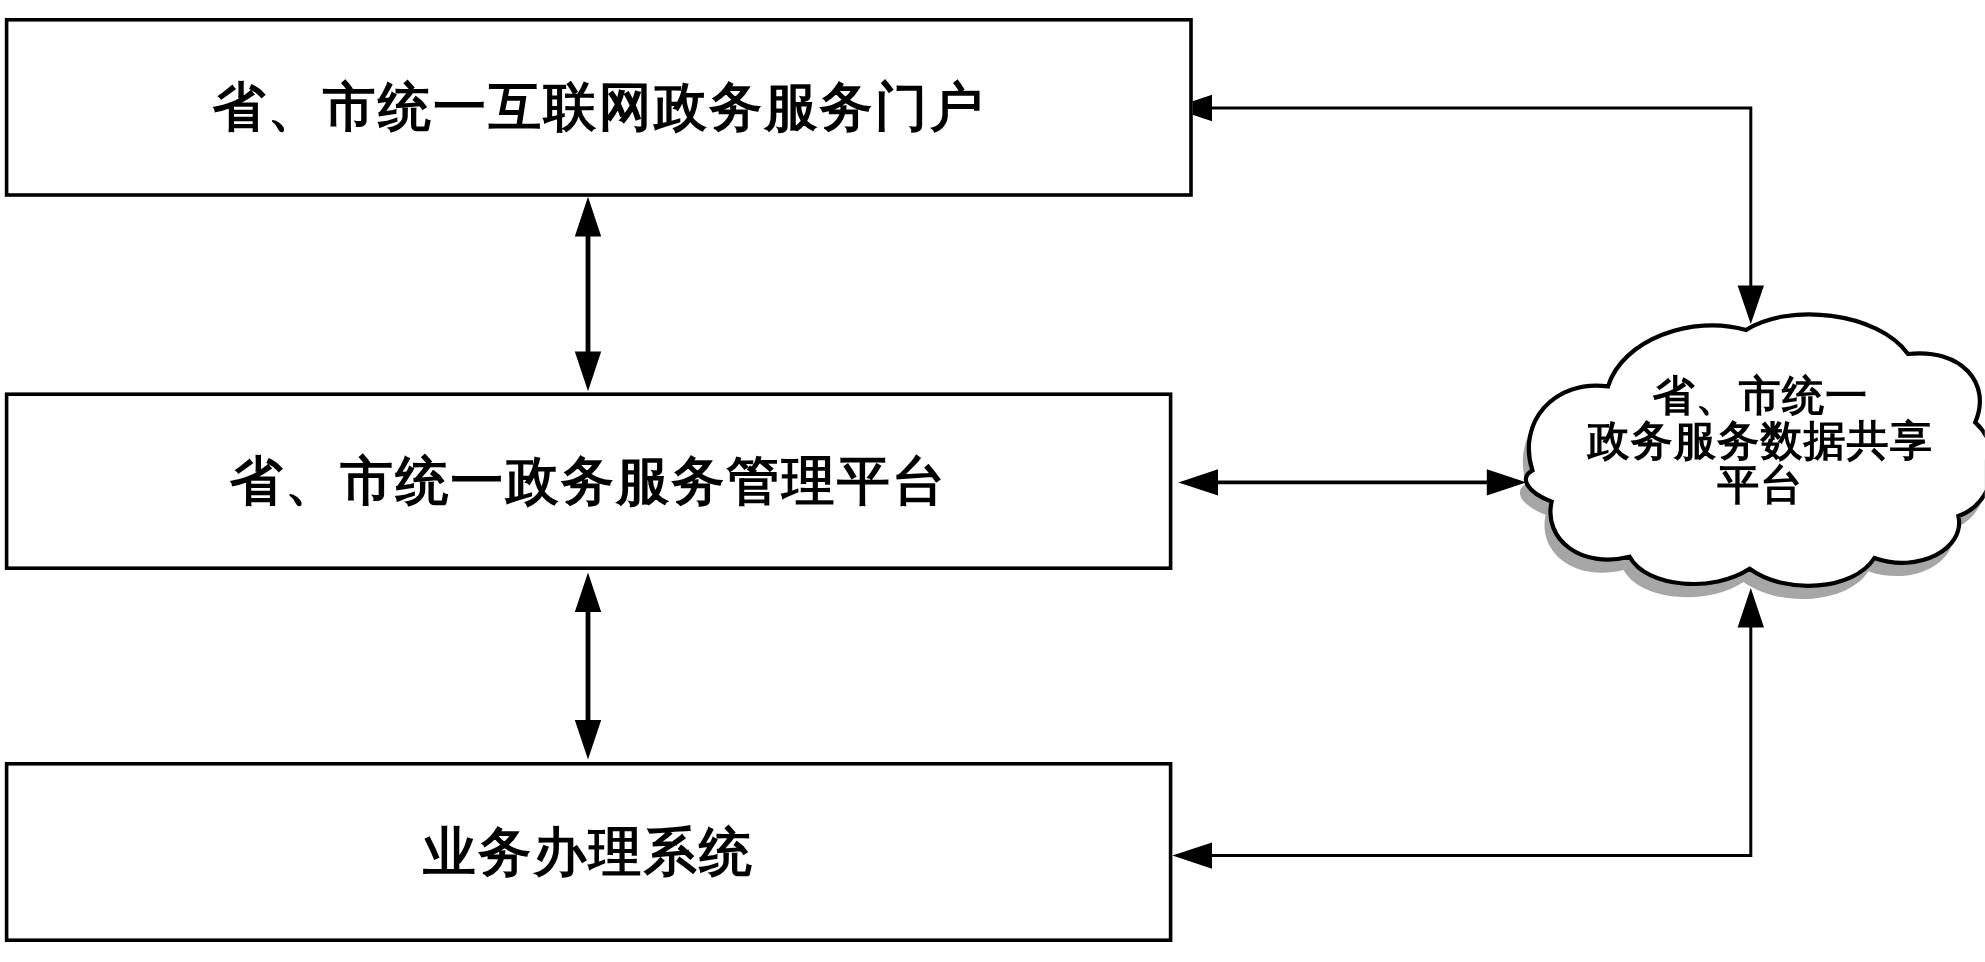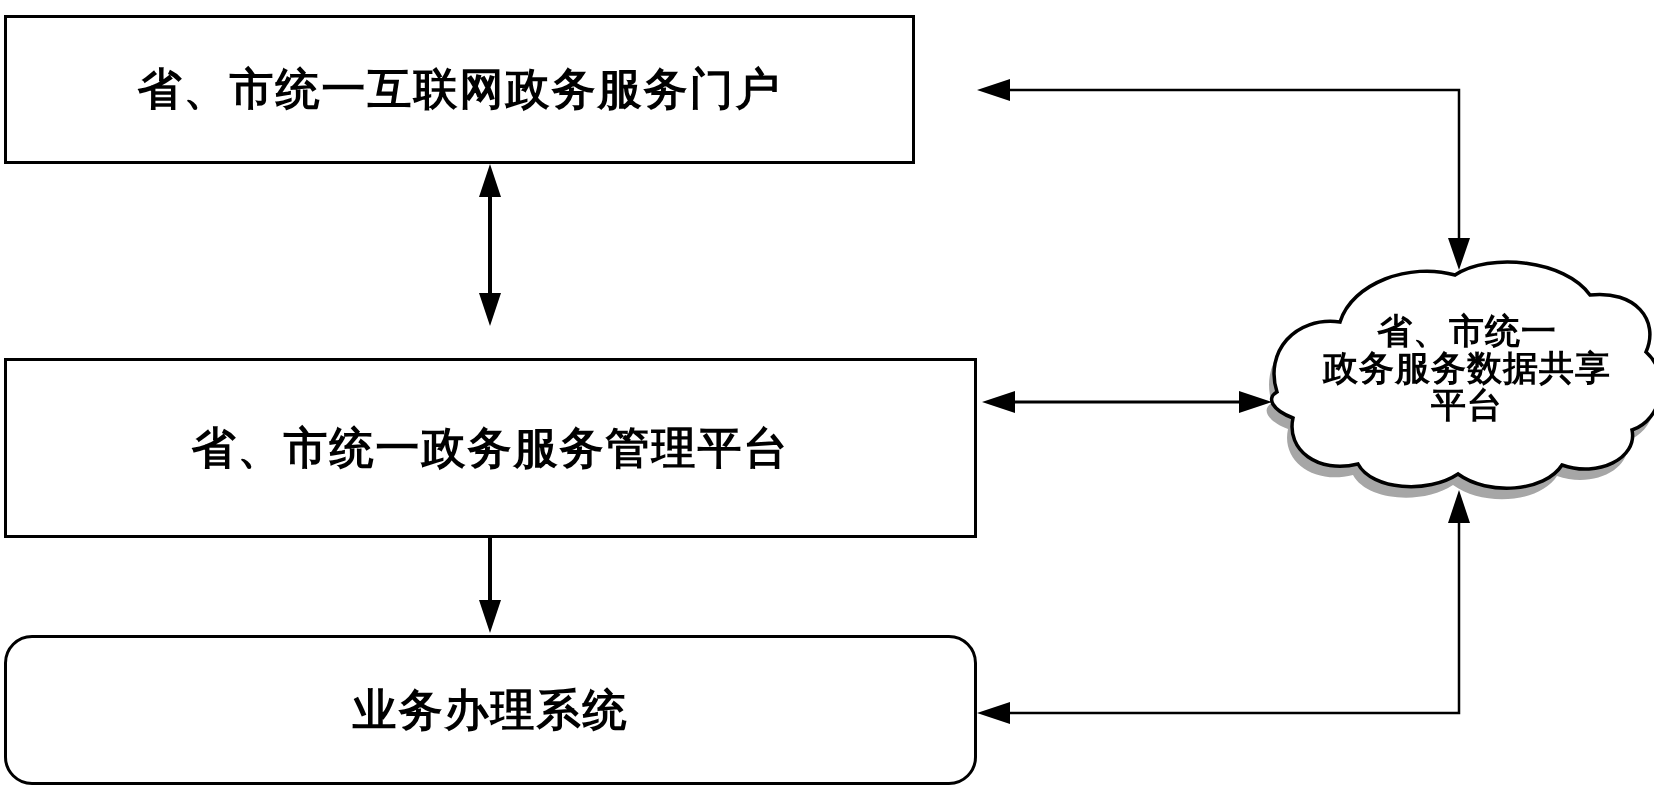--- a/index.html
+++ b/index.html
@@ -30,23 +30,23 @@
     background: var(--box-fill);
     display: flex;
     align-items: center;
     justify-content: center;
     text-align: center;
     font-size: 44px;
     font-weight: bold;
     color: var(--line);
     letter-spacing: 2px;
   }
-  .box-portal   { left: 4px; top: 15px;  width: 911px; height: 149px; }
-  .box-platform { left: 4px; top: 327px; width: 973px; height: 180px; margin-top: 31px; }
-  .box-business { left: 4px; top: 635px; width: 973px; height: 150px; border-radius: 28px; }
+  .box-portal   { left: 4px; top: 15px;  width: 990px; height: 149px; }
+  .box-platform { left: 4px; top: 327px; width: 973px; height: 148px; }
+  .box-business { left: 4px; top: 635px; width: 973px; height: 150px; }
   .cloud-label {
     position: absolute;
     left: 1284px; top: 312px;
     width: 366px;
     text-align: center;
     font-size: 35px;
     font-weight: bold;
     line-height: 37px;
     color: var(--line);
     white-space: pre-line;

